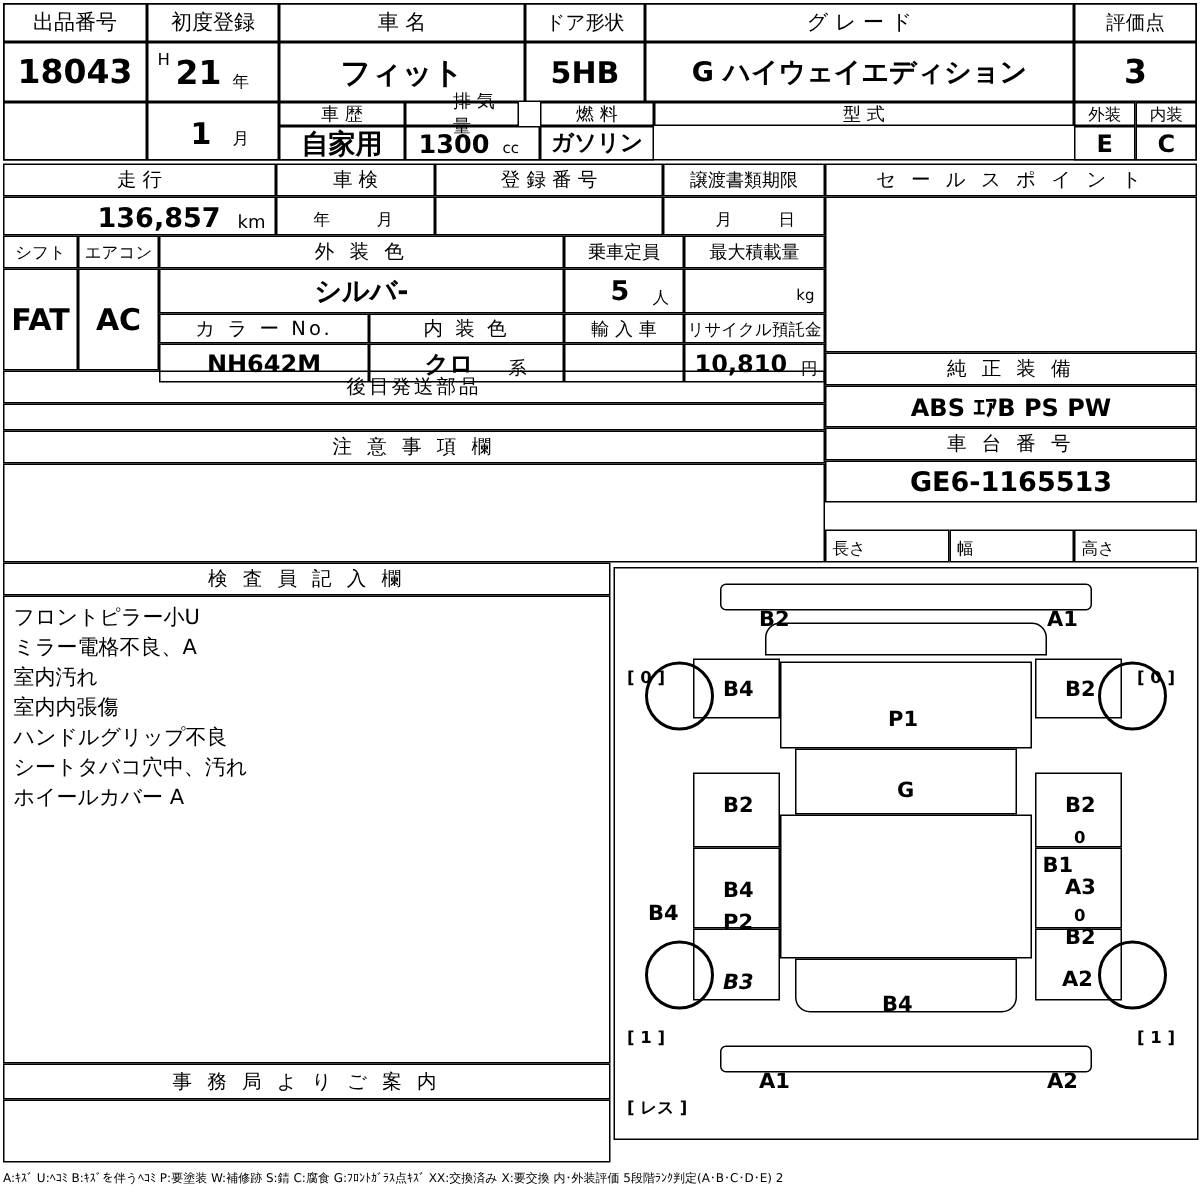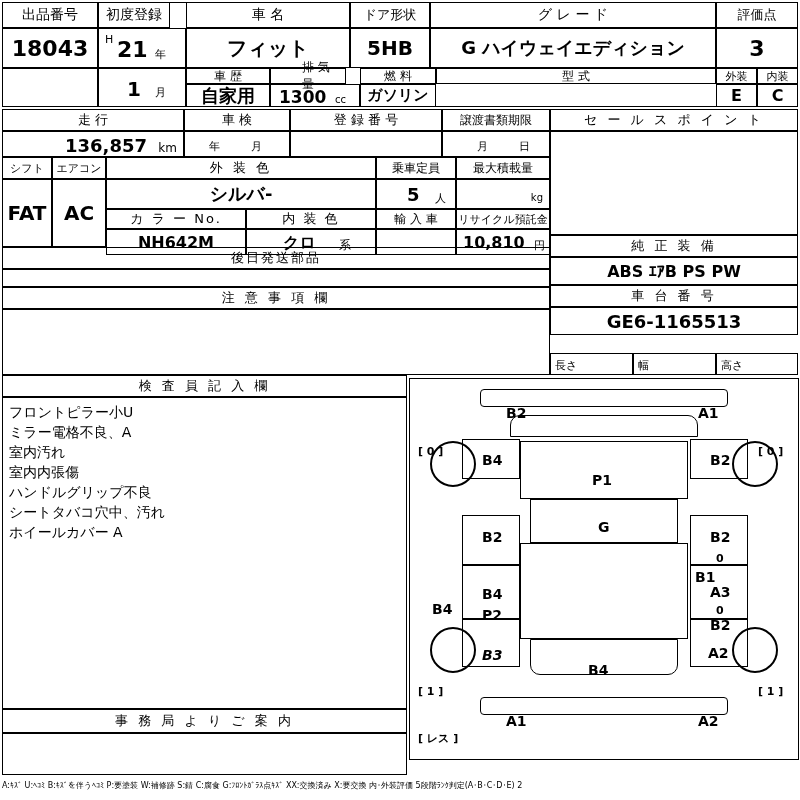--- a/index.html
+++ b/index.html
@@ -35,21 +35,21 @@
 </head>
 <body>
 
 <div class="sheet">
 
   <div class="box" style="left:2px;top:2px;width:796px;height:105px;"></div>
 
   <div class="box lbl t14" style="left:2px;top:2px;width:96px;height:26px;">出品番号</div>
   <div class="box lbl t22 b" style="left:2px;top:28px;width:96px;height:40px;">18043</div>
 
-  <div class="box lbl t14" style="left:98px;top:2px;width:72px;height:26px;">初度登録</div>
+  <div class="box lbl t14" style="left:98px;top:2px;width:88px;height:26px;">初度登録</div>
   <div class="box" style="left:98px;top:28px;width:88px;height:40px;">
     <div style="position:absolute;left:6px;top:4px;font-size:11px;">H</div>
     <div style="position:absolute;left:18px;top:8px;font-size:22px;font-weight:bold;">21</div>
     <div style="position:absolute;left:56px;top:18px;font-size:11px;">年</div>
   </div>
 
   <div class="box lbl t14" style="left:186px;top:2px;width:164px;height:26px;">車 名</div>
   <div class="box lbl t20 b" style="left:186px;top:28px;width:164px;height:40px;">フィット</div>
 
   <div class="box lbl t13" style="left:350px;top:2px;width:80px;height:26px;">ドア形状</div>

